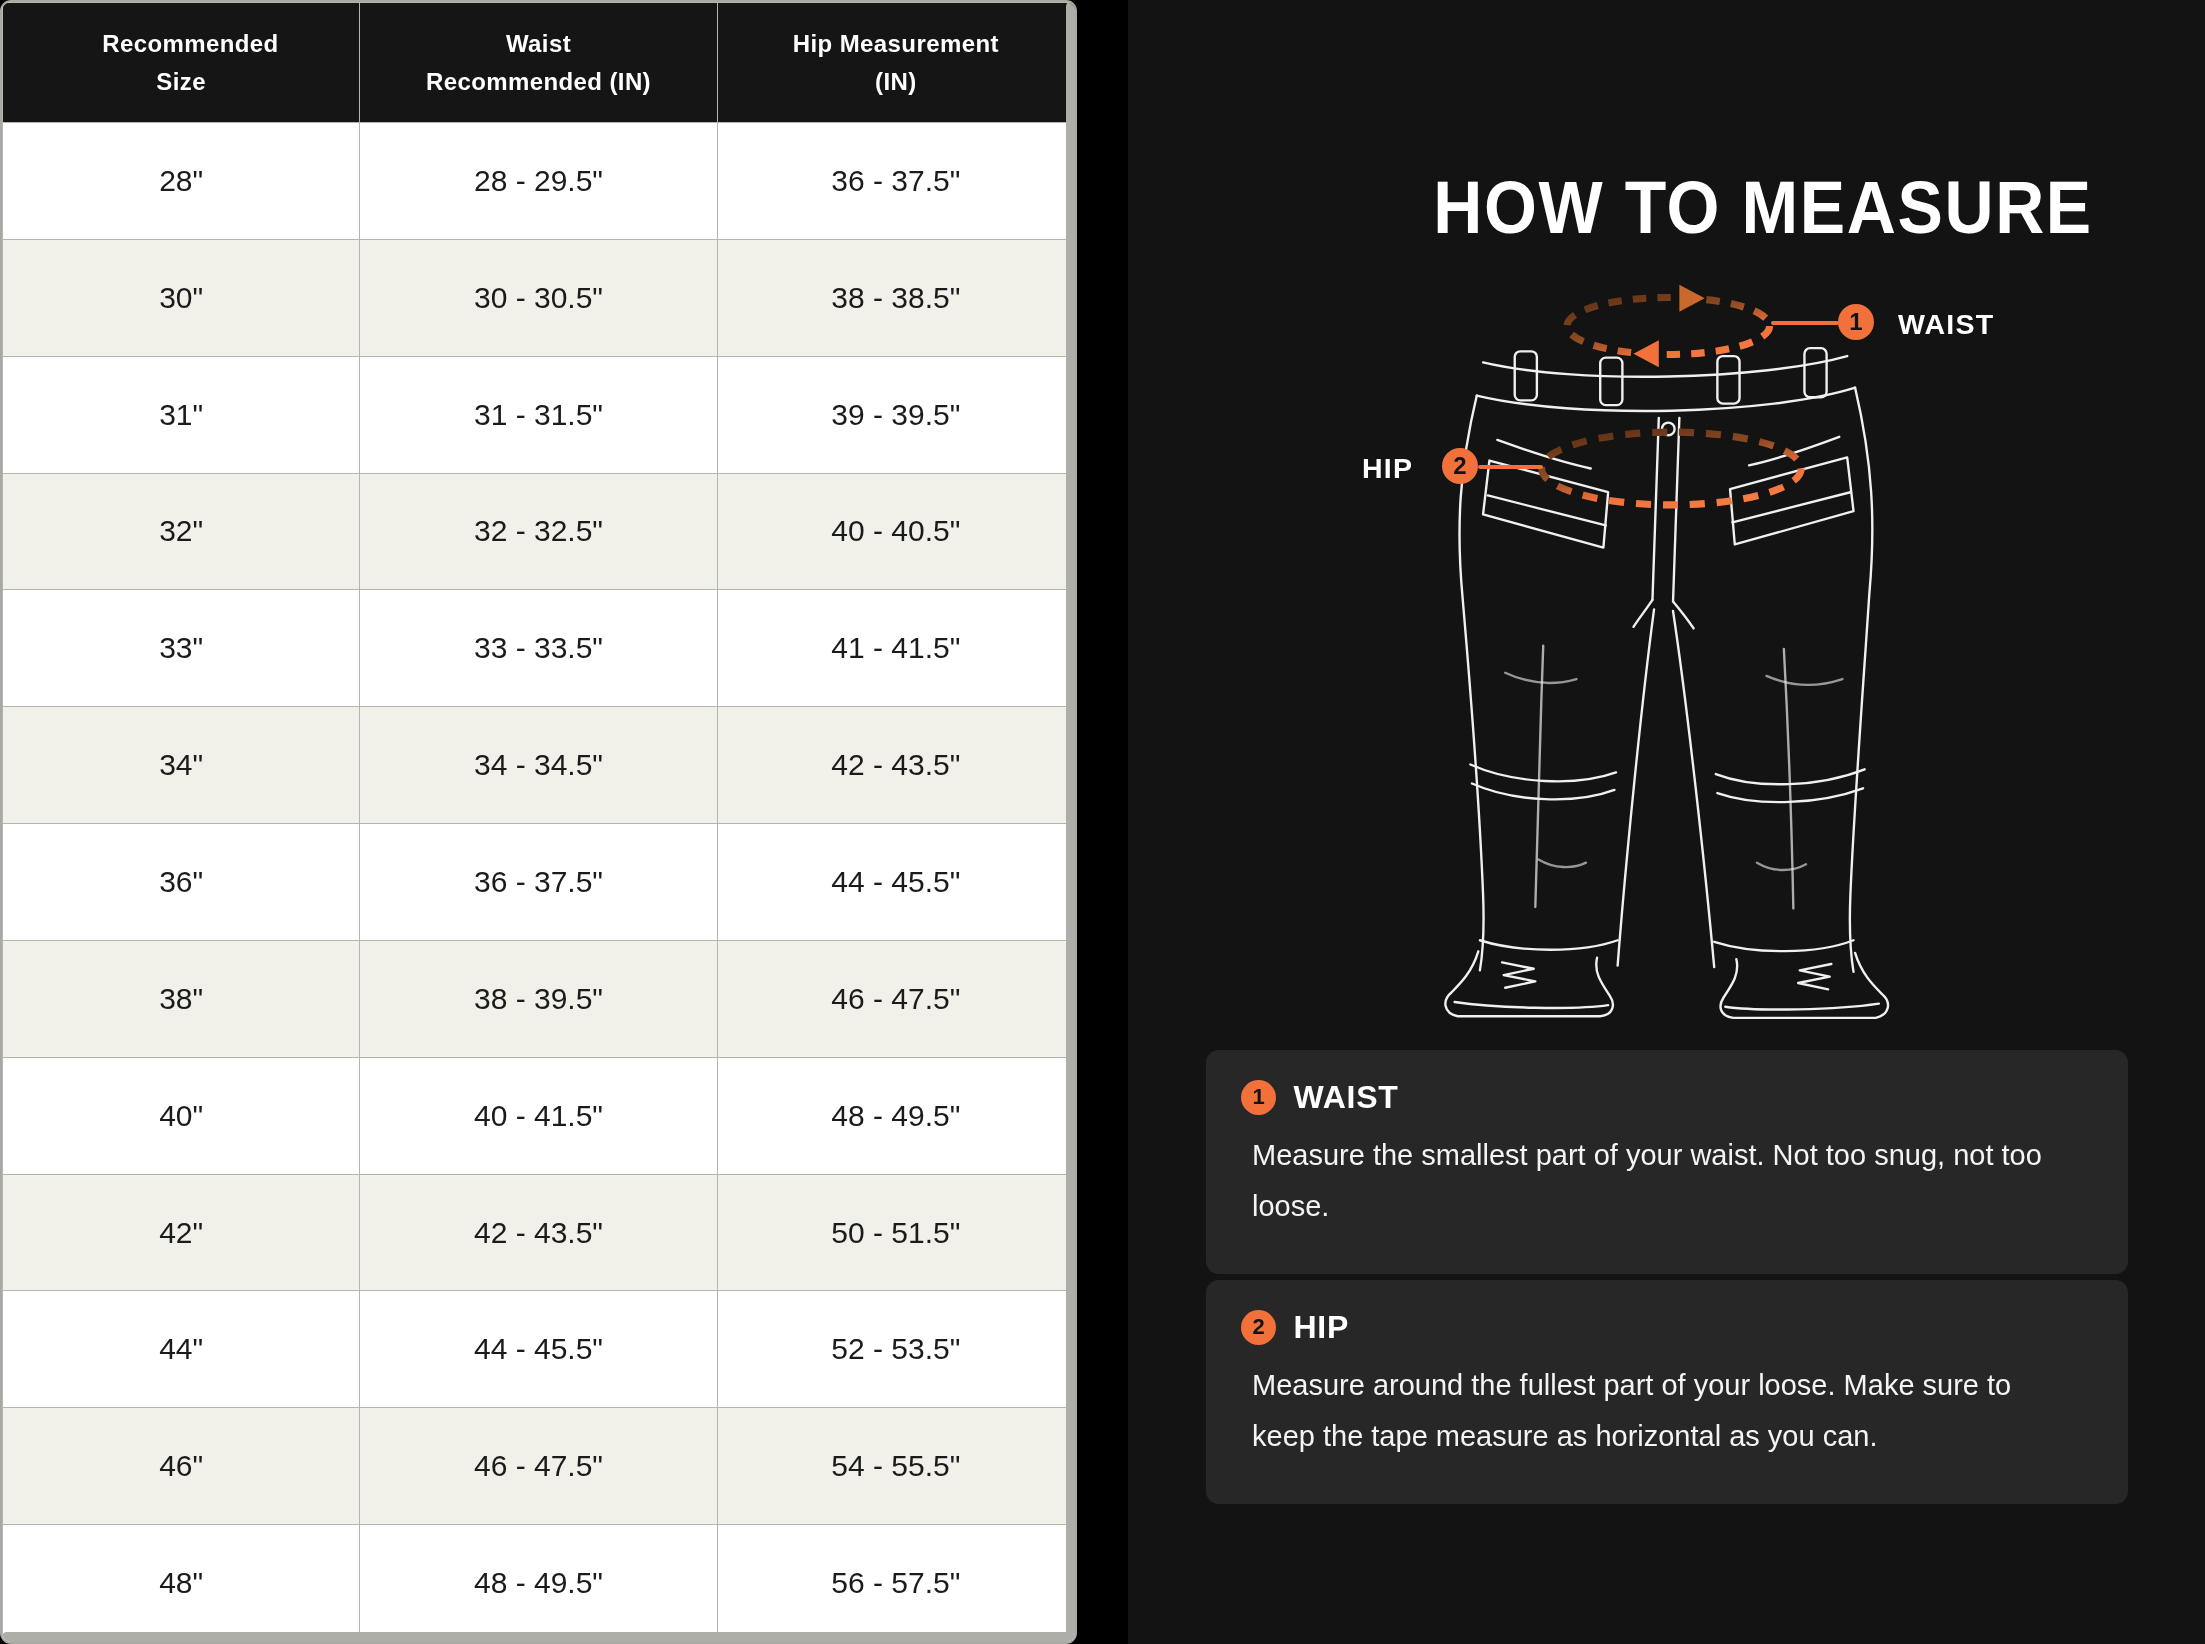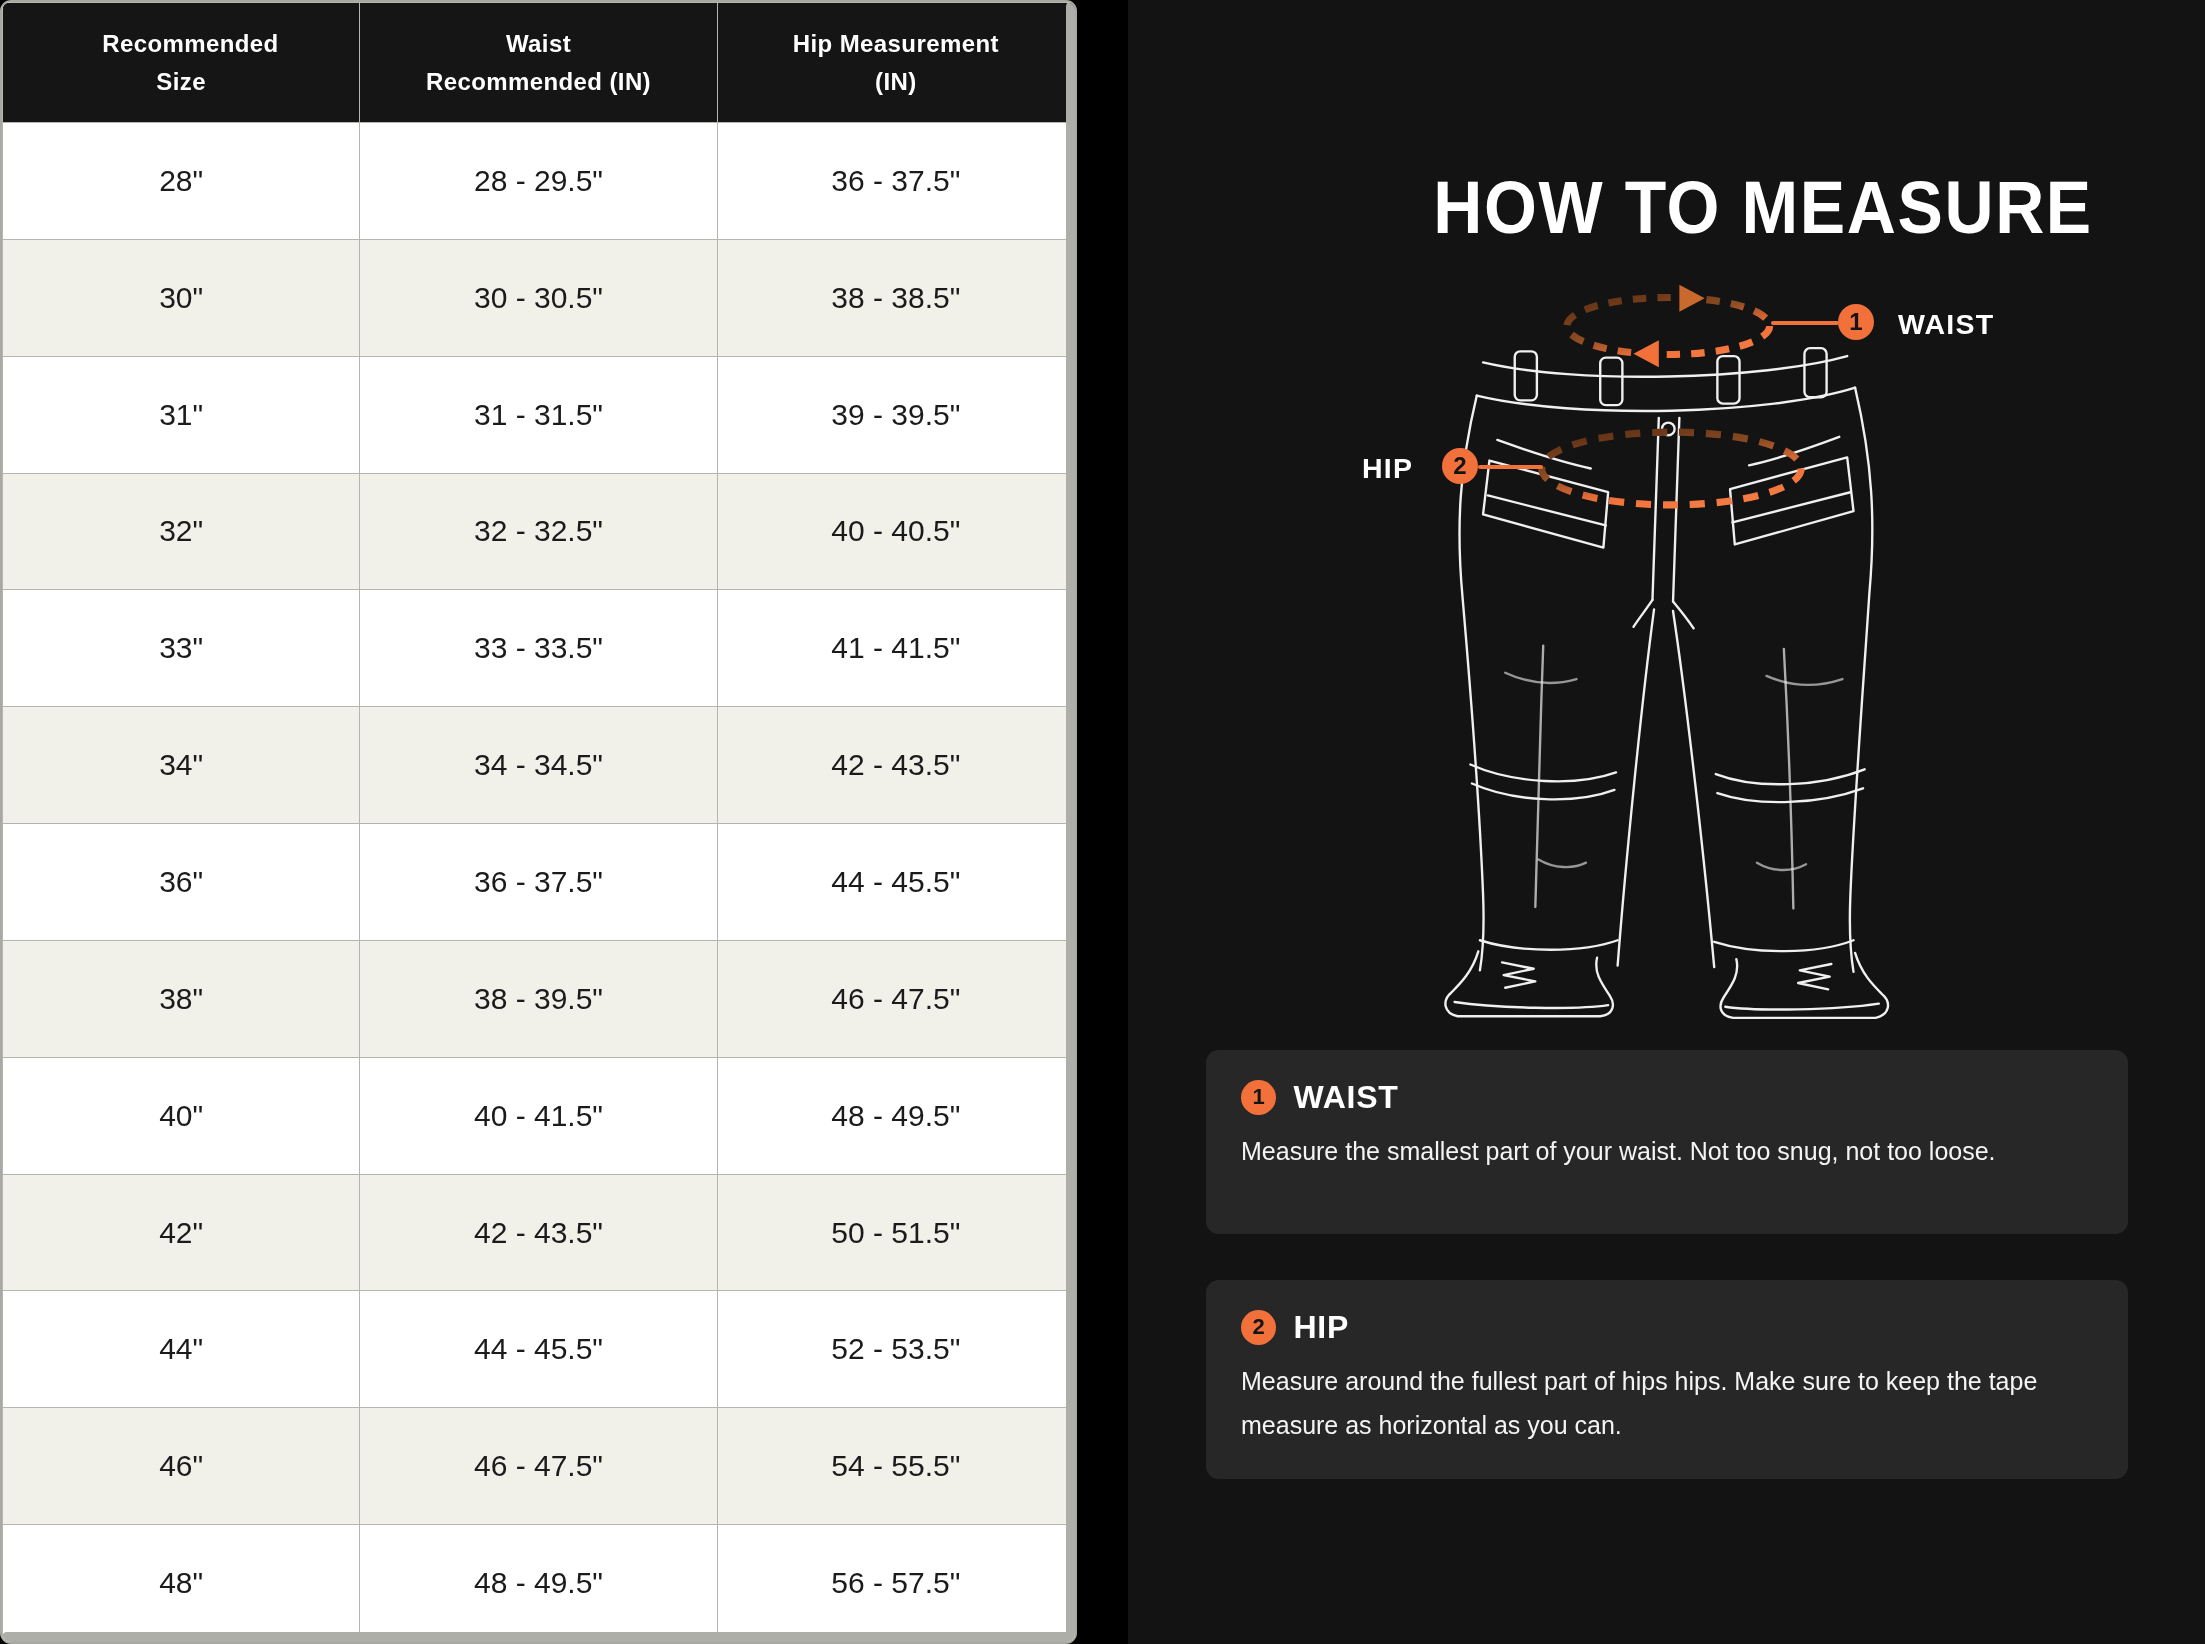--- a/index.html
+++ b/index.html
@@ -132,23 +132,23 @@
     width:35px;height:35px;
     background:#f2713b;border-radius:50%;
     color:#141414;font-size:22px;font-weight:bold;
     display:flex;align-items:center;justify-content:center;
     flex:0 0 auto;
   }
   .tip-title{
     color:#fff;font-size:32px;font-weight:bold;letter-spacing:0.8px;
   }
   .tip-text{
-    margin:0;
+    margin:11px;
     color:#f4f4f4;
-    font-size:25px;
+    font-size:29px;
     line-height:1.75;
     max-width:855px;
   }
 </style>
 </head>
 <body>
 
 <div class="app">
 
   <div class="table-card">
@@ -325,18 +325,18 @@
         <span class="tip-title">WAIST</span>
       </div>
       <p class="tip-text">Measure the smallest part of your waist. Not too snug, not too loose.</p>
     </div>
 
     <div class="tip-card hip-tip">
       <div class="tip-head">
         <span class="tip-badge">2</span>
         <span class="tip-title">HIP</span>
       </div>
-      <p class="tip-text">Measure around the fullest part of hips hips. Make sure to keep the tape measure as horizontal as you can.</p>
+      <p class="tip-text">Measure around the fullest part of your loose. Make sure to keep the tape measure as horizontal as you can.</p>
     </div>
 
   </div>
 </div>
 
 
 </body></html>

